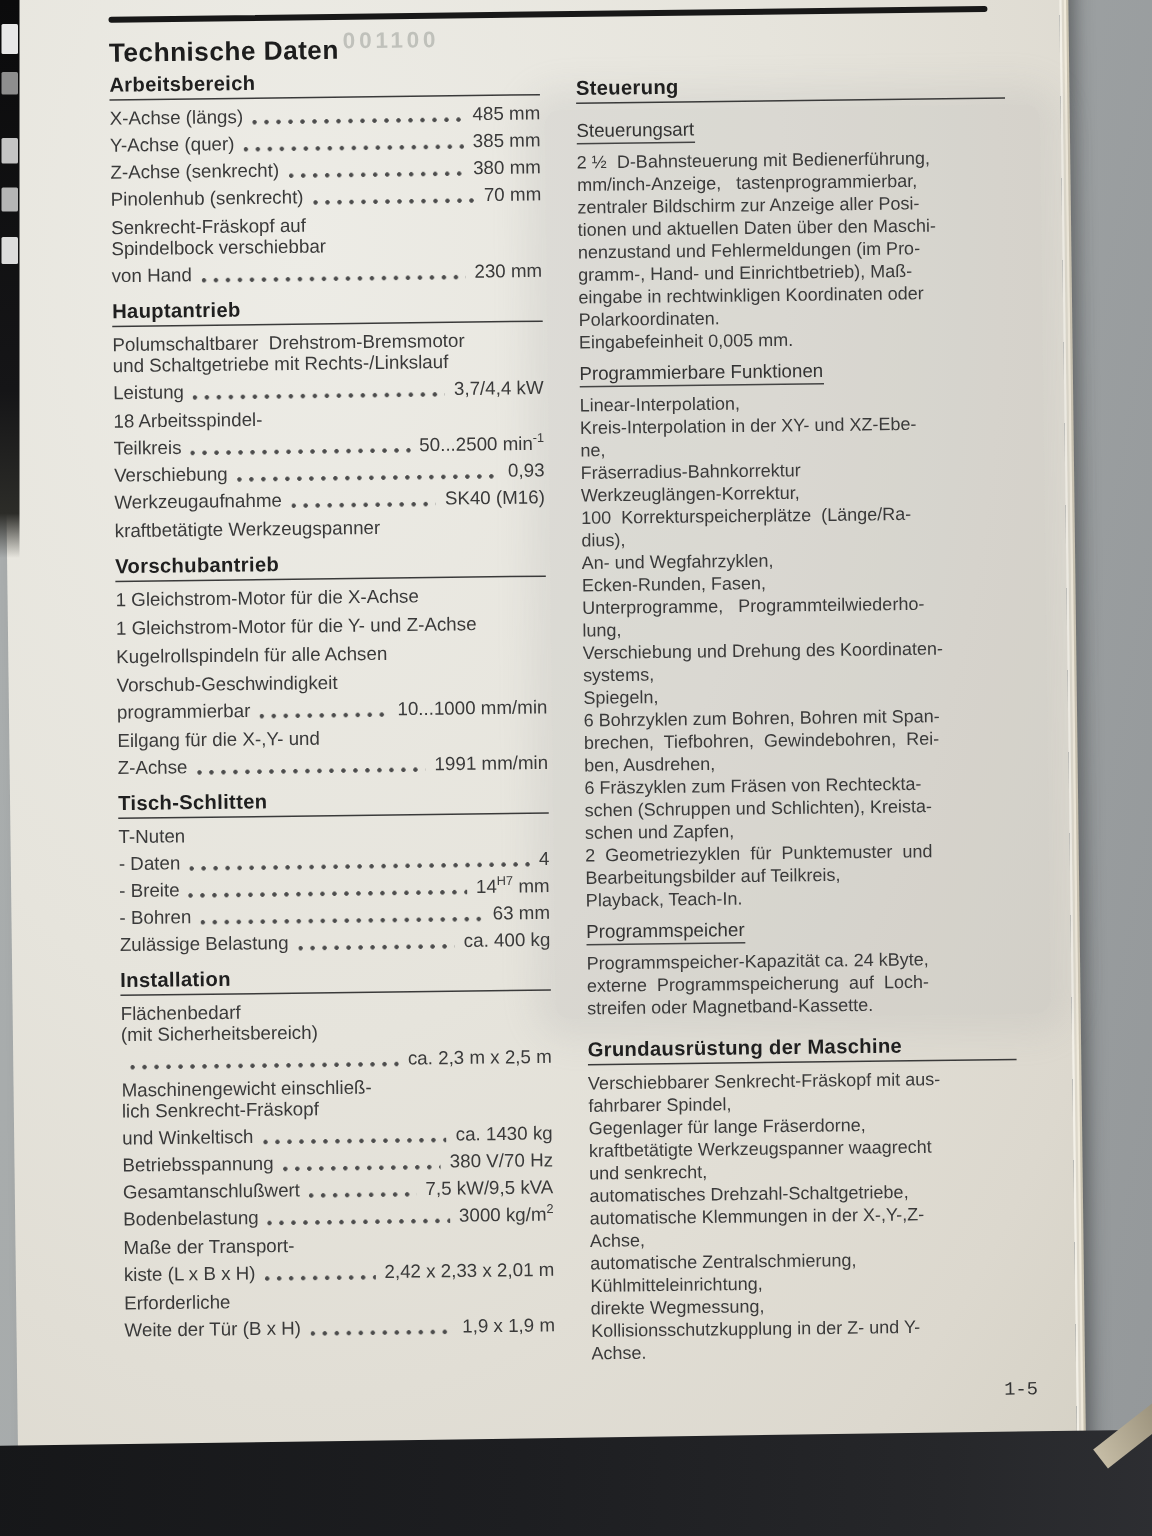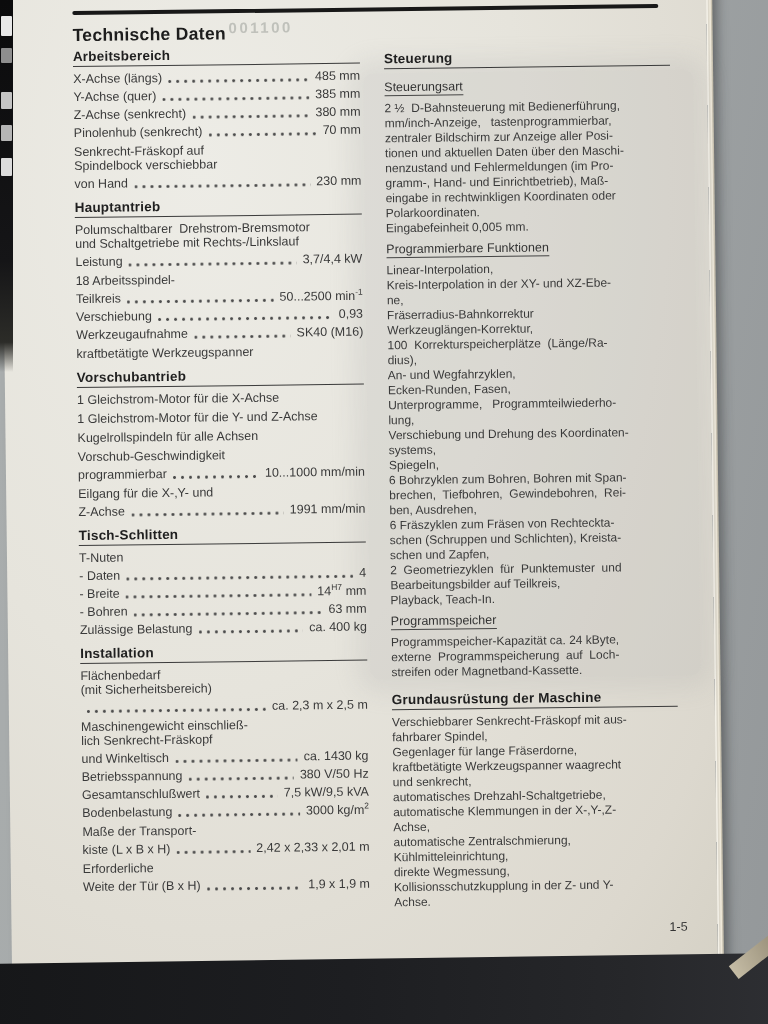--- a/index.html
+++ b/index.html
@@ -11,21 +11,21 @@
          transform:rotate(-0.7deg);transform-origin:0 0;
          background:radial-gradient(ellipse at 28% 18%,#edece6 0%,#e6e4dc 45%,#dcd8ce 85%,#d5d1c5 100%);
          box-shadow:1.5px 0 0 #f3f0e7,3px 1px 0 #ddd8cb,4.5px 1px 0 #efe9da,6px 2px 0 #c9c2b0,10px 5px 12px rgba(35,37,39,.5);}
   .showthrough{position:absolute;left:362px;top:92px;width:330px;height:606px;
          background:rgba(168,172,168,.20);border-radius:10px;
          box-shadow:0 0 22px 14px rgba(168,172,168,.20);}
   .toprule{position:absolute;left:72px;top:26px;width:586px;height:3.5px;background:#181818;border-radius:2px;}
   .watermark{position:absolute;left:228px;top:36px;font-size:15px;font-weight:bold;
          color:rgba(128,133,128,.40);letter-spacing:2.5px;}
   .title{position:absolute;left:72px;top:40px;font-size:17.5px;font-weight:bold;color:#1d1d1d;letter-spacing:.3px;}
-  .pagenum{position:absolute;left:658px;top:942px;font-size:12.5px;color:#333;}
+  .pagenum{position:absolute;left:658px;top:942px;font-size:12.5px;color:#333;font-family:Liberation Mono, monospace;}
   
   .col{position:absolute;color:#3a3a3a;}
   .col-left{left:72px;top:64px;width:287px;font-size:12.5px;}
   .col-right{left:383px;top:70px;width:286px;font-size:12px;overflow:hidden;height:880px;}
   .sec{margin-top:9px;}
   .sec:first-child{margin-top:0;}
   .sec-h{font-size:13.5px;font-weight:bold;color:#1f1f1f;letter-spacing:.2px;
          padding-bottom:2px;border-bottom:1.6px solid #3a3a3a;margin-bottom:5px;}
   .line{line-height:14px;white-space:pre;}
   .para{margin-top:5px;}
@@ -176,21 +176,21 @@
           <div class="line para">Maschinengewicht einschließ-</div>
           <div class="line">lich Senkrecht-Fräskopf</div>
           <div class="row">
             <span class="lbl">und Winkeltisch</span>
             <span class="dots"></span>
             <span class="val">ca. 1430 kg</span>
           </div>
           <div class="row">
             <span class="lbl">Betriebsspannung</span>
             <span class="dots"></span>
-            <span class="val">380 V/50 Hz</span>
+            <span class="val">380 V/70 Hz</span>
           </div>
           <div class="row">
             <span class="lbl">Gesamtanschlußwert</span>
             <span class="dots"></span>
             <span class="val">7,5 kW/9,5 kVA</span>
           </div>
           <div class="row">
             <span class="lbl">Bodenbelastung</span>
             <span class="dots"></span>
             <span class="val">3000 kg/m<sup>2</sup></span>

